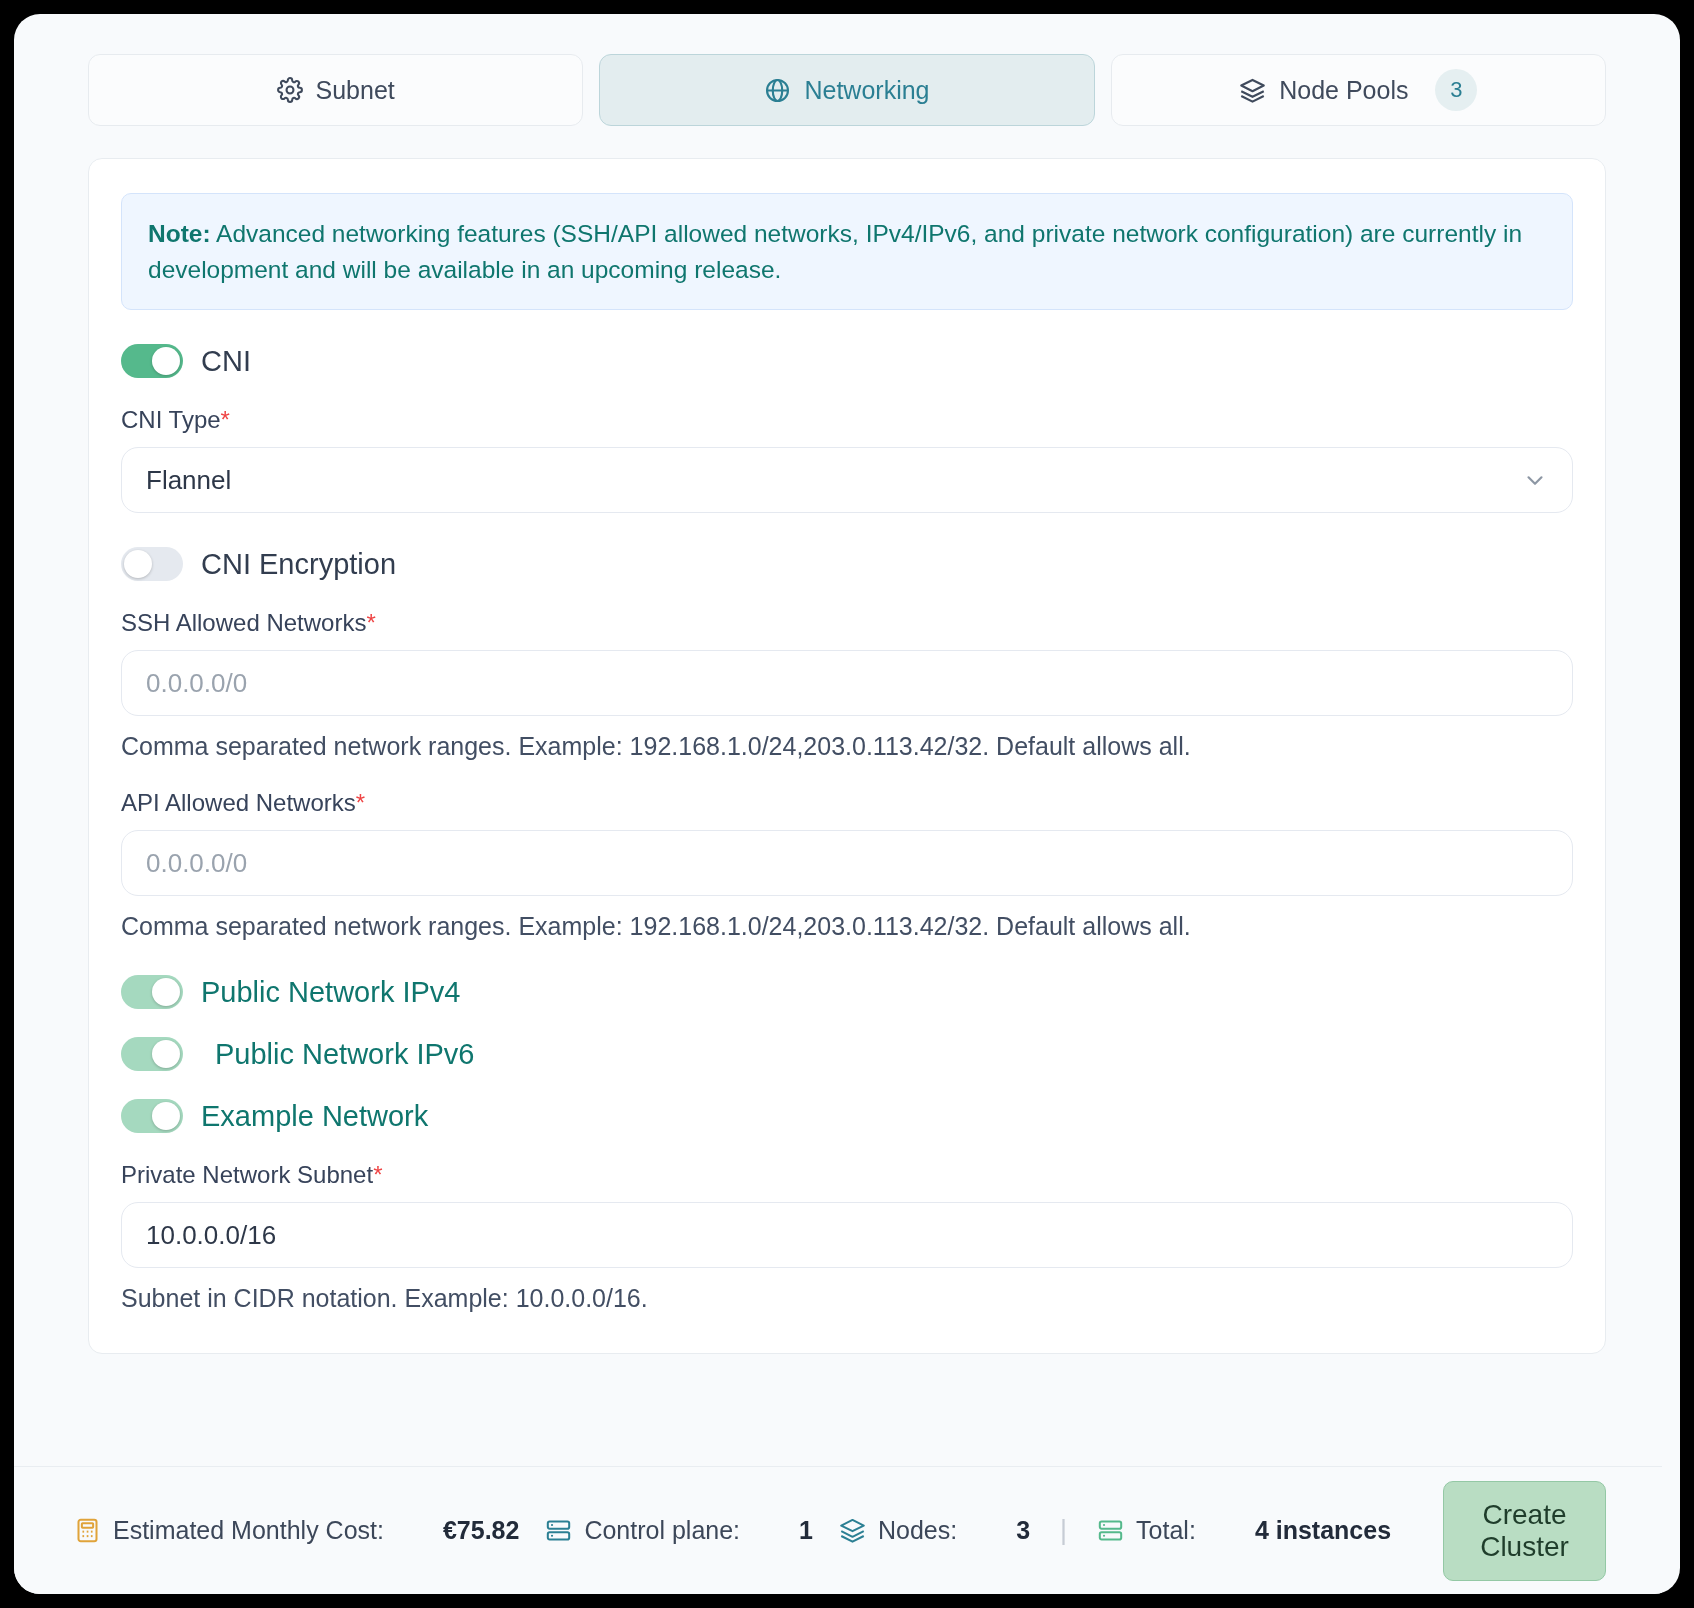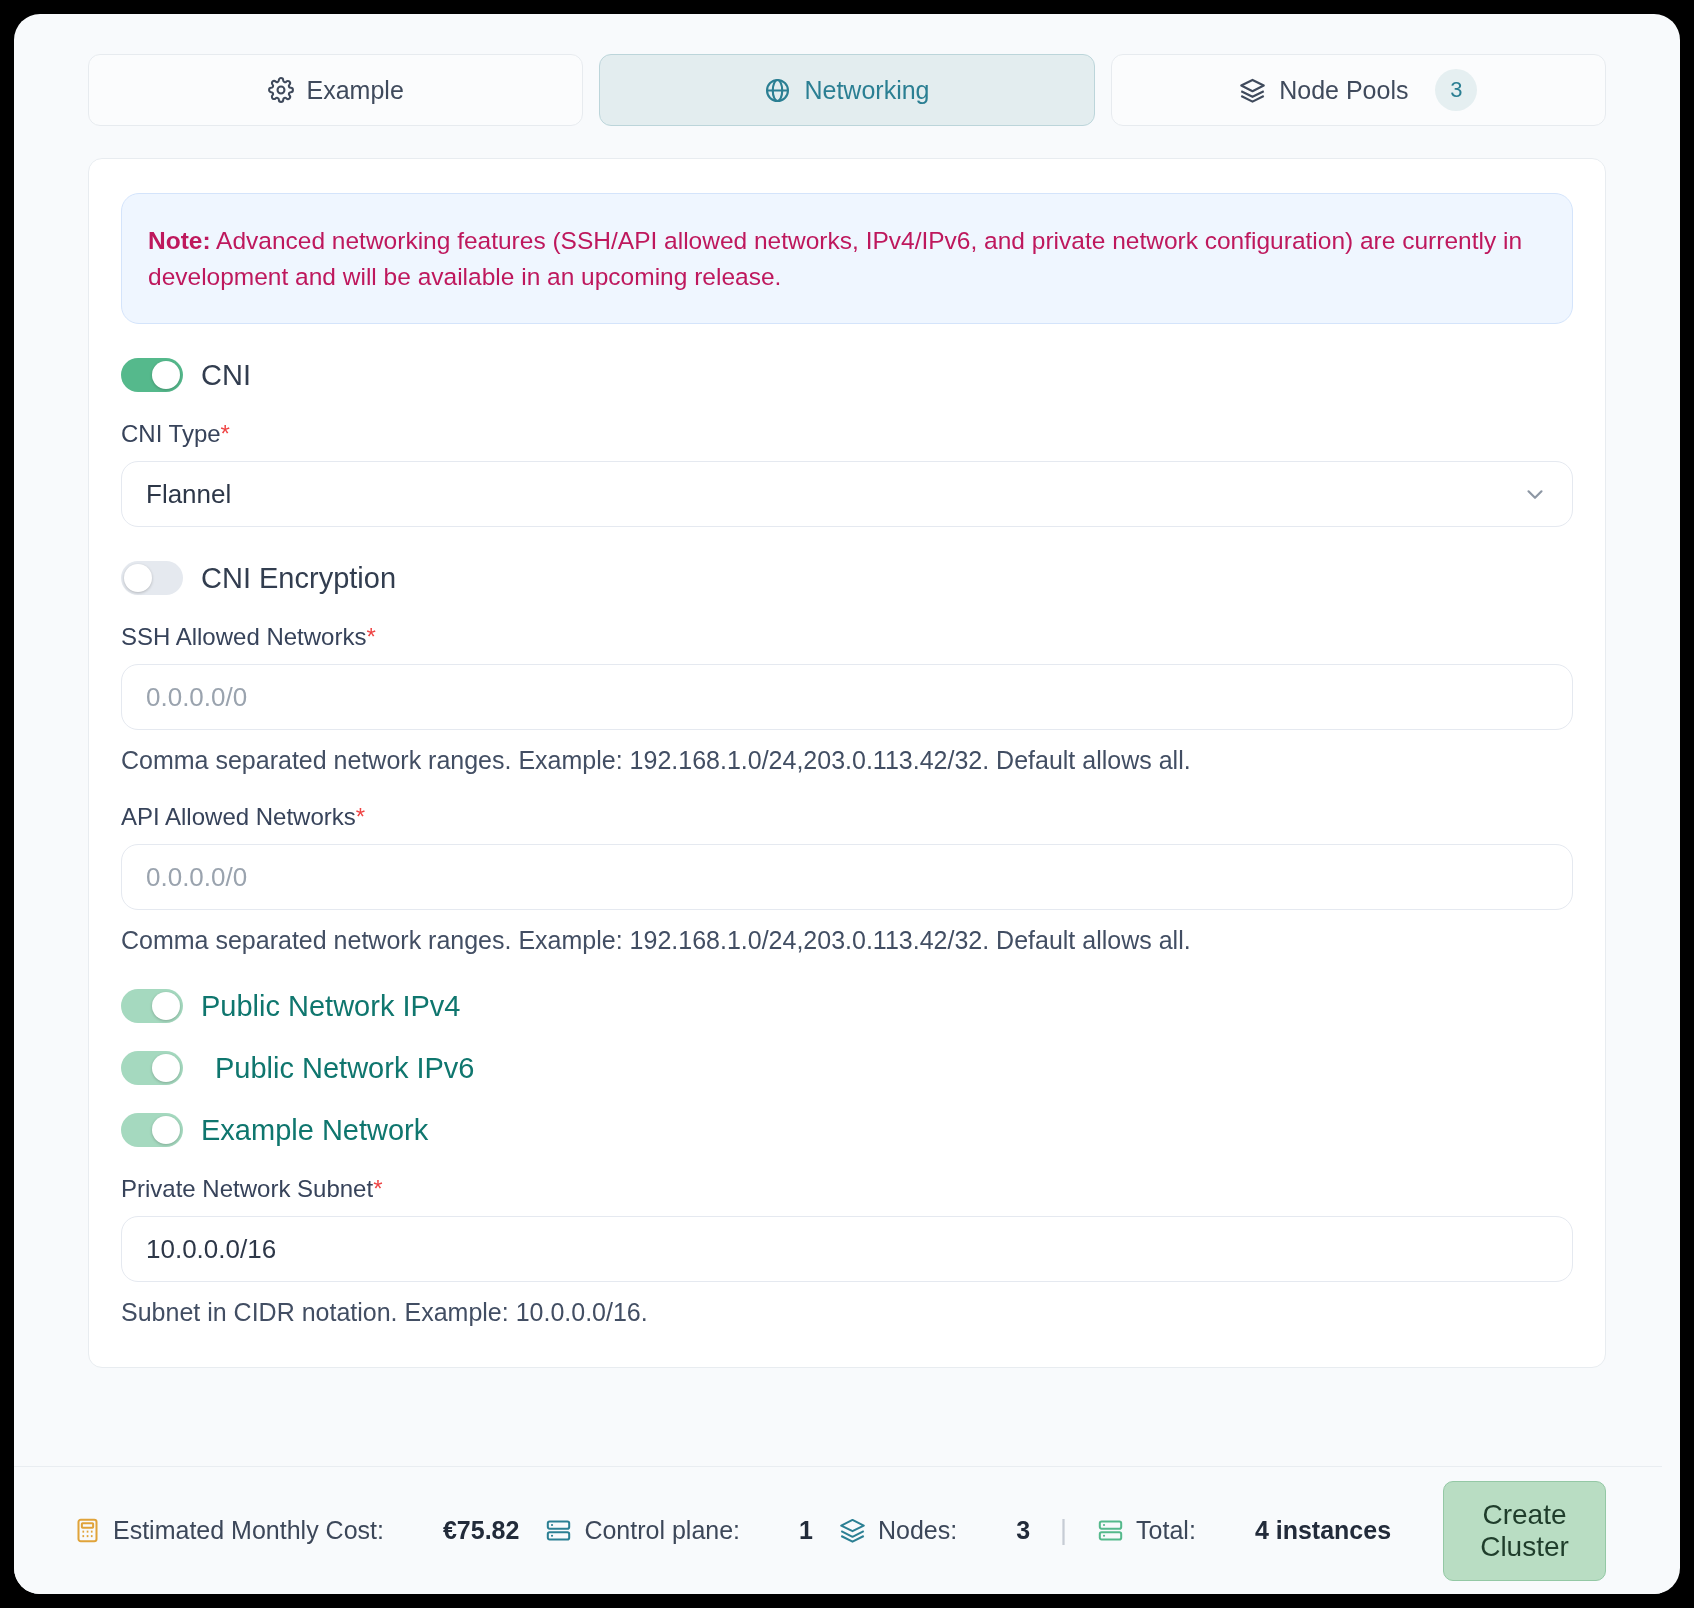--- a/index.html
+++ b/index.html
@@ -61,23 +61,23 @@
     background: #ffffff;
     border: 1px solid #e8ecf0;
     border-radius: 14px;
     padding: 34px 32px 40px 32px;
     min-height: 1180px;
   }
 
   .note {
     background: #eff6ff;
     border: 1px solid #d4e4fb;
-    border-radius: 18px;
-    padding: 29px 26px;
-    color: #be185d;
+    border-radius: 10px;
+    padding: 22px 26px;
+    color: #0f766e;
     font-size: 24.5px;
     line-height: 1.45;
   }
   .note b { font-weight: bold; }
 
   
   .toggle-row {
     display: flex;
     align-items: center;
     gap: 18px;
@@ -181,21 +181,21 @@
 
   <div class="tabs">
 
     <div class="tab">
       <span class="ticon">
         <svg width="26" height="26" viewBox="0 0 24 24" fill="none" stroke="#3f4a5c" stroke-width="1.9">
           <circle cx="12" cy="12" r="3.2"></circle>
           <path d="M19.4 15a1.7 1.7 0 0 0 .34 1.87l.06.06a2 2 0 1 1-2.83 2.83l-.06-.06a1.7 1.7 0 0 0-1.87-.34 1.7 1.7 0 0 0-1 1.55V21a2 2 0 1 1-4 0v-.09a1.7 1.7 0 0 0-1.11-1.55 1.7 1.7 0 0 0-1.87.34l-.06.06a2 2 0 1 1-2.83-2.83l.06-.06A1.7 1.7 0 0 0 4.6 15a1.7 1.7 0 0 0-1.55-1H3a2 2 0 1 1 0-4h.09A1.7 1.7 0 0 0 4.6 8.9a1.7 1.7 0 0 0-.34-1.87l-.06-.06a2 2 0 1 1 2.83-2.83l.06.06A1.7 1.7 0 0 0 9 4.6a1.7 1.7 0 0 0 1-1.55V3a2 2 0 1 1 4 0v.09a1.7 1.7 0 0 0 1 1.55 1.7 1.7 0 0 0 1.87-.34l.06-.06a2 2 0 1 1 2.83 2.83l-.06.06a1.7 1.7 0 0 0-.34 1.87V9a1.7 1.7 0 0 0 1.55 1H21a2 2 0 1 1 0 4h-.09a1.7 1.7 0 0 0-1.51 1z"></path>
         </svg>
       </span>
-      <span>Example</span>
+      <span>Subnet</span>
     </div>
 
     <div class="tab active">
       <span class="ticon">
         <svg width="27" height="27" viewBox="0 0 24 24" fill="none" stroke="#2b7f93" stroke-width="1.9">
           <circle cx="12" cy="12" r="9.3"></circle>
           <line x1="2.7" y1="12" x2="21.3" y2="12"></line>
           <ellipse cx="12" cy="12" rx="4.2" ry="9.3"></ellipse>
         </svg>
       </span>

